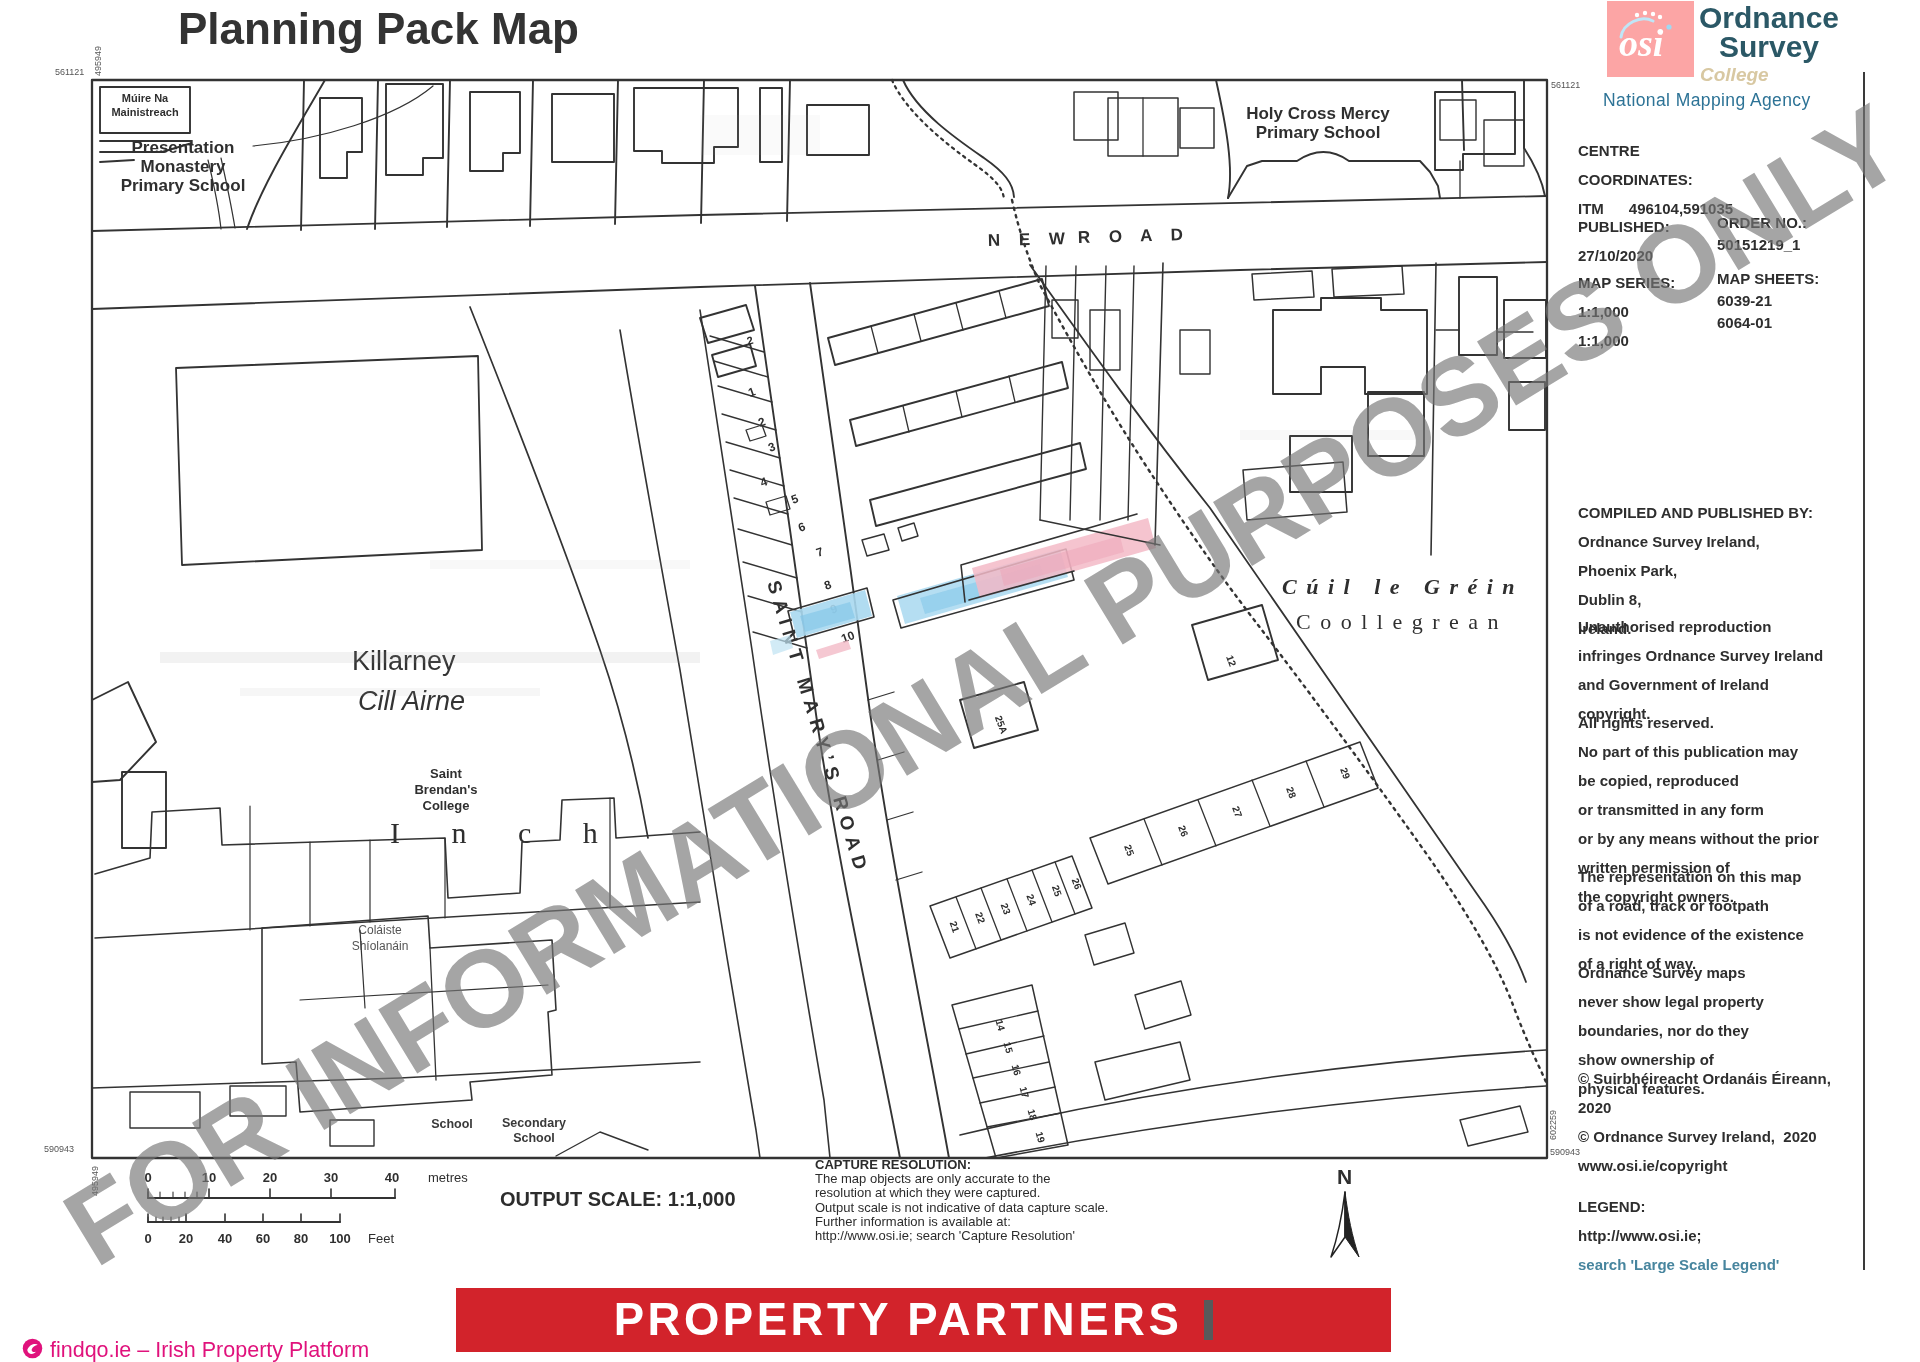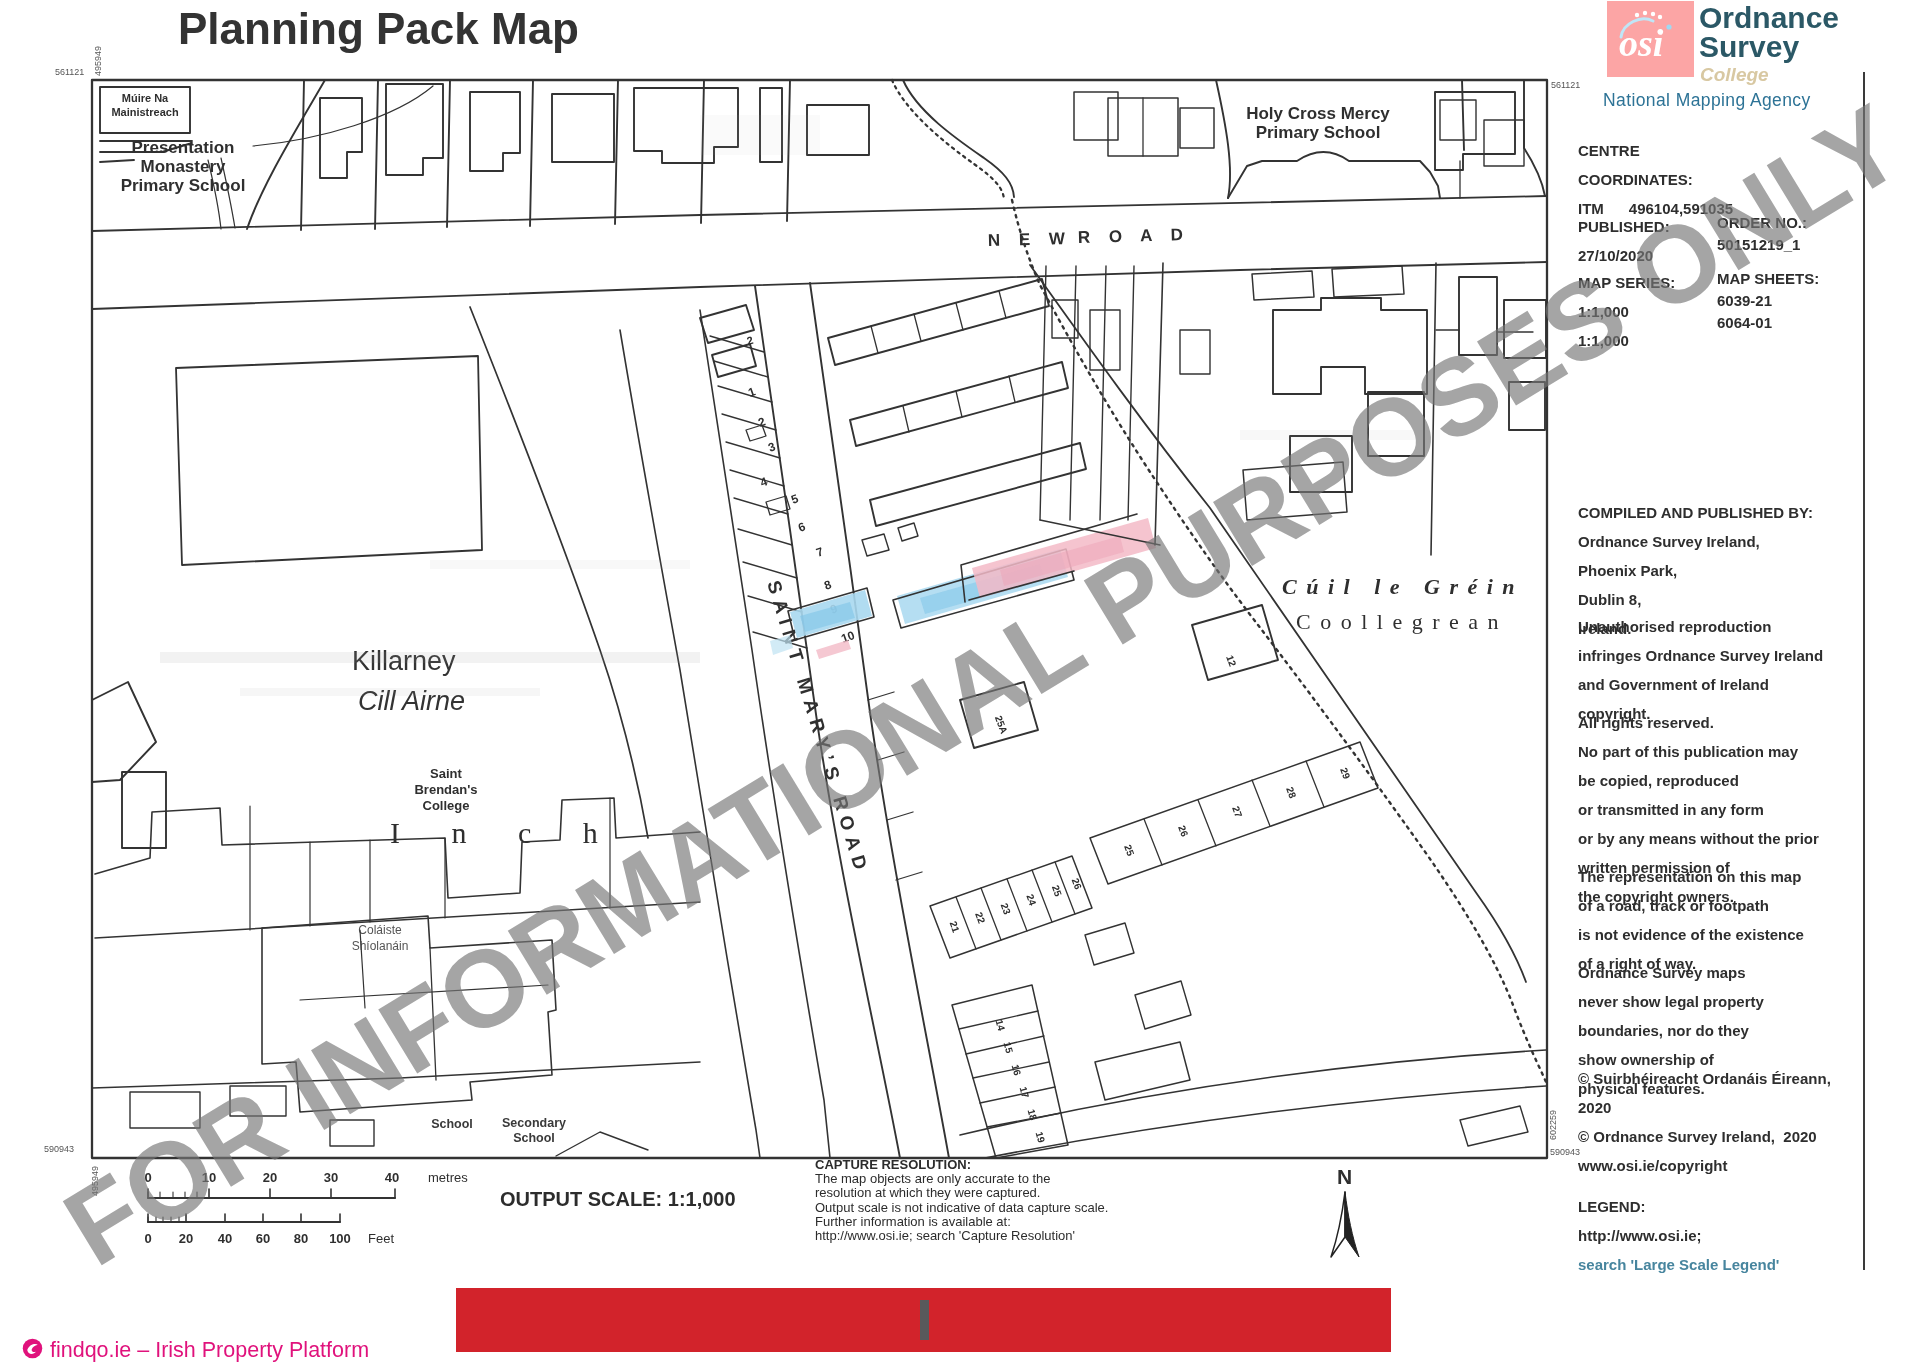--- a/index.html
+++ b/index.html
@@ -2,21 +2,21 @@
 <html><head>
 <meta charset="utf-8">
 <style>
   html,body{margin:0;padding:0;}
   body{width:1920px;height:1362px;position:relative;background:#fff;overflow:hidden;
        font-family:"Liberation Sans", sans-serif;}
   .abs{position:absolute;}
   #title{left:149px;top:4px;font-size:44px;font-weight:bold;color:#333;letter-spacing:0px;margin-left:29px;}
   
   #osibox{left:1607px;top:1px;width:87px;height:76px;background:#fca5a5;}
-  #ord{left:1699px;top:3px;font-size:30px;font-weight:bold;color:#2b5866;line-height:29px;}
+  #ord{left:1699px;top:3px;font-size:30px;font-weight:bold;color:#2b5866;line-height:29px;text-align:center;}
   #irl{left:1700px;top:64px;font-size:19px;font-style:italic;color:#d8c8a2;font-weight:bold;}
   #nma{left:1603px;top:90px;font-size:17.5px;font-weight:normal;color:#2d7396;letter-spacing:0.4px;}
   
   .sb{left:1578px;color:#2e2e2e;font-size:15px;line-height:29px;font-weight:bold;}
   .sbr{left:1717px;color:#2e2e2e;font-size:15px;line-height:22px;font-weight:bold;}
   
   #wm{left:50px;top:105px;width:1870px;height:1200px;pointer-events:none;z-index:50;}
   #wmt{position:absolute;left:933px;top:580px;transform:translate(-50%,-50%) rotate(-31.3deg);
       font-size:109px;font-weight:bold;color:rgba(118,118,118,0.66);white-space:nowrap;
       letter-spacing:0px;}
@@ -321,20 +321,21 @@
 <div class="abs sb" style="top:708px">All rights reserved.<br>No part of this publication may<br>be copied, reproduced<br>or transmitted in any form<br>or by any means without the prior<br>written permission of<br>the copyright owners.</div>
 <div class="abs sb" style="top:862px">The representation on this map<br>of a road, track or footpath<br>is not evidence of the existence<br>of a right of way.</div>
 <div class="abs sb" style="top:958px">Ordnance Survey maps<br>never show legal property<br>boundaries, nor do they<br>show ownership of<br>physical features.</div>
 <div class="abs sb" style="top:1064px">© Suirbhéireacht Ordanáis Éireann,<br>2020<br>© Ordnance Survey Ireland,&nbsp; 2020<br>www.osi.ie/copyright</div>
 <div class="abs sb" style="top:1192px">LEGEND:<br>http://www.osi.ie;<br><span style="color:#47859e">search 'Large Scale Legend'</span></div>
 
 <div class="abs" id="outsc">OUTPUT SCALE: 1:1,000</div>
 <div class="abs" id="capres"><b>CAPTURE RESOLUTION:</b><br>The map objects are only accurate to the<br>resolution at which they were captured.<br>Output scale is not indicative of data capture scale.<br>Further information is available at:<br>http://www.osi.ie; search 'Capture Resolution'</div>
 
 <div class="abs" id="banner">
+    <span>PROPERTY PARTNERS</span>
     <span class="sep"></span>
   </div>
 <div class="abs" id="findqo"><svg width="21" height="21" viewBox="0 0 28 28" style="margin-right:7px">
       <circle cx="14" cy="14" r="13" fill="#e0127c"></circle>
       <path d="M7 16 C10 8 18 7 21 9 C17 10 14 12 13 15 C12 18 16 20 19 18 C15 23 8 22 7 16 Z" fill="#fff"></path>
     </svg>findqo.ie – Irish Property Platform</div>
 
 <div class="abs" id="wm">
     <div id="wmt">FOR INFORMATIONAL PURPOSES ONLY</div>
   </div>

